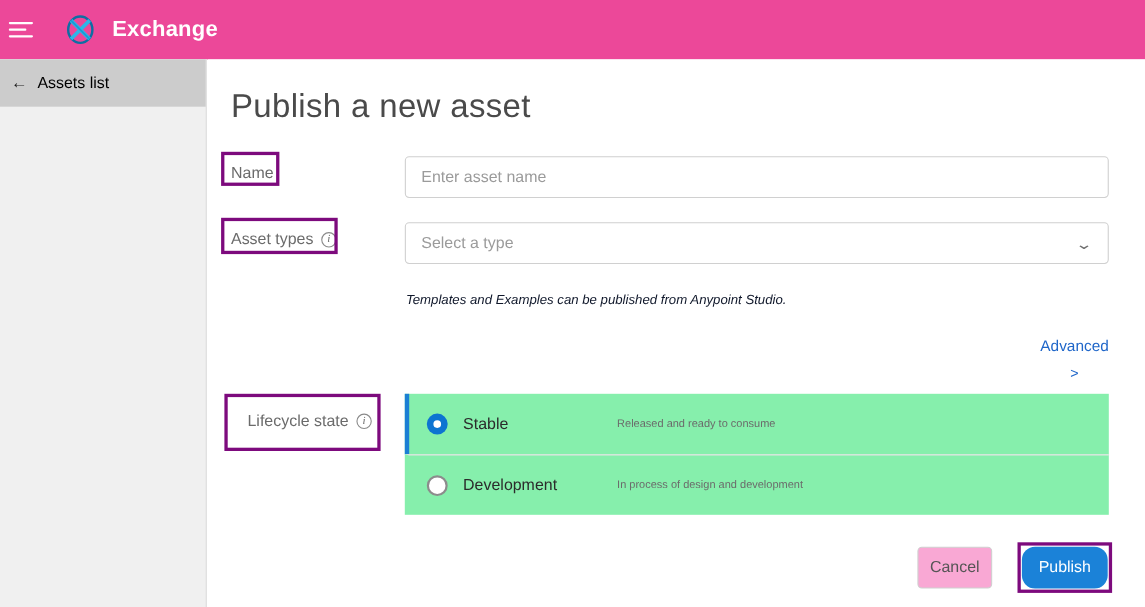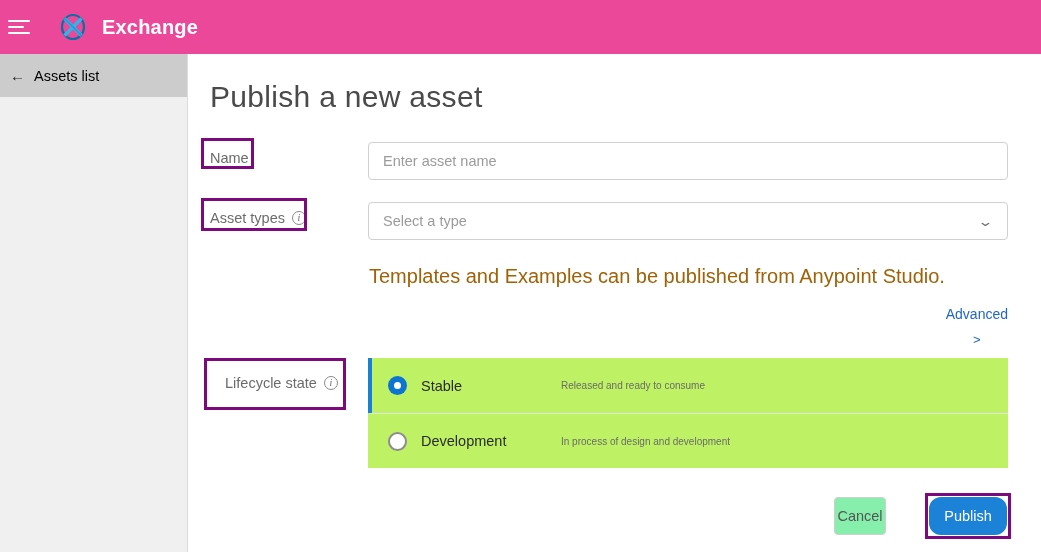--- a/index.html
+++ b/index.html
@@ -149,22 +149,23 @@
     color: #6e6e6e;
     font-size: 13px;
     line-height: 1;
     transform: scaleX(1.5);
     margin-right: 2px;
   }
 
   .helper-text {
     position: absolute;
     left: 180px;
-    font-size: 20px;
-    color: #a16207;
+    font-size: 12px;
+    color: #0f172a;
+    font-style: italic;
   }
 
   .advanced-link {
     position: absolute;
     right: 33px;
     font-size: 14px;
     color: #1f66c9;
     cursor: pointer;
     display: flex;
     align-items: center;
@@ -175,21 +176,21 @@
   
   .radio-group {
     position: absolute;
     left: 179px;
     top: 304px;
     width: 640px;
   }
   .radio-row {
     position: relative;
     height: 55px;
-    background: #bef264;
+    background: #86efac;
     display: flex;
     align-items: center;
     cursor: pointer;
   }
   .radio-row.selected { border-left: 4px solid #1b7fd4; }
   .radio-row.plain { border-left: 4px solid transparent; }
   .radio-row + .radio-row { border-top: 1px solid #e4e4e4; }
 
   .radio-mark {
     width: 19px; height: 19px;
@@ -221,25 +222,25 @@
   .radio-desc {
     font-size: 10px;
     color: #6b6b6b;
   }
 
   
   .btn-cancel {
     position: absolute;
     left: 645px;
     top: 443px;
-    width: 52px;
+    width: 68px;
     height: 38px;
     border: 1px solid #cfcfcf;
     border-radius: 4px;
-    background: #86efac;
+    background: #f9a8d4;
     color: #555555;
     font-size: 14.5px;
     font-family: "Liberation Sans", sans-serif;
     cursor: pointer;
   }
   .btn-publish {
     position: absolute;
     left: 740px;
     top: 443px;
     width: 78px;

